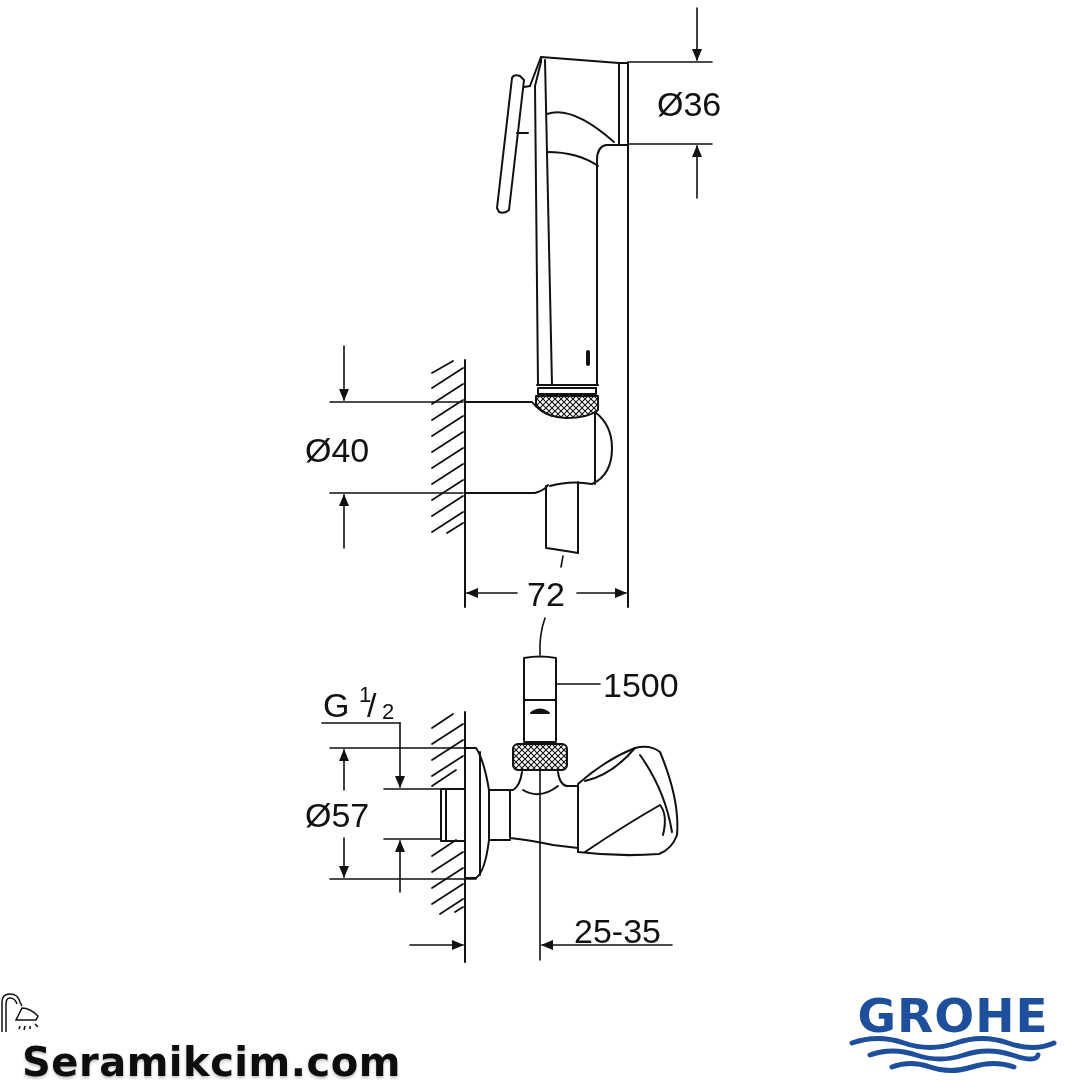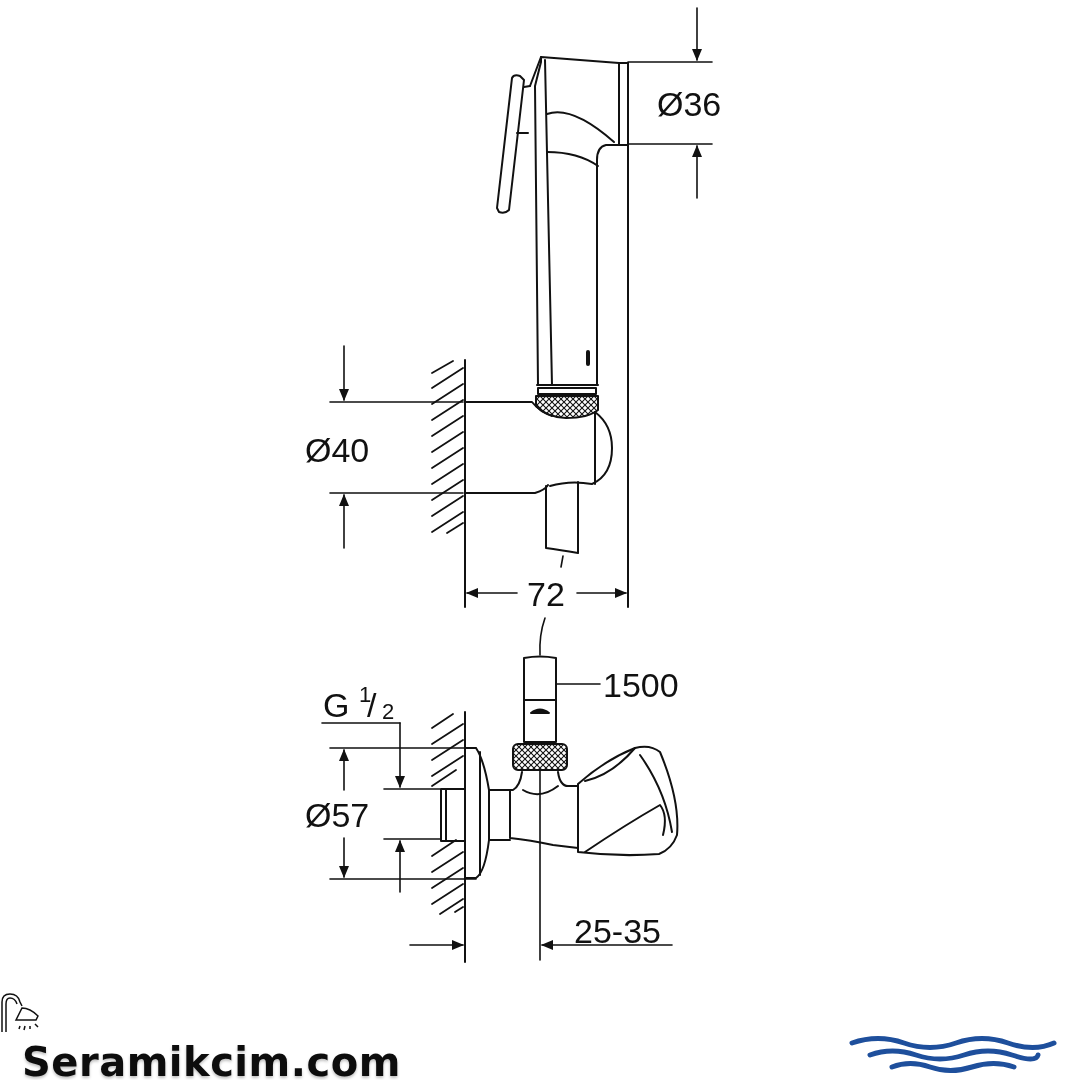--- a/index.html
+++ b/index.html
@@ -186,20 +186,21 @@
   <g fill="none" stroke="#111" stroke-width="1.5">
     <path d="M2,42 L2,12 Q2,4 10,4 Q18,4 20,12 L22,16"></path>
     <path d="M6,42 L6,14 Q6,8 10,8 Q15,8 17,14"></path>
     <path d="M16,30 L22,18 Q30,18 38,26 L36,30 Z"></path>
     <path d="M20,36 L19,39 M25,36 L24,40 M30,36 L30,39 M35,34 L38,37"></path>
   </g>
 </svg>
 <div class="brand">Seramikcim.com</div>
 
 <div class="grohe">
+  <div class="grohe-text">GROHE</div>
   <svg class="grohe-waves" viewBox="0 0 210 40" xmlns="http://www.w3.org/2000/svg">
     <g fill="none" stroke="#1e4f9c" stroke-width="5" stroke-linecap="round">
       <path d="M4,9 Q30,0 56,9 T108,9 T160,9 T206,9"></path>
       <path d="M22,21 Q44,13 68,21 T116,21 T164,21 T190,21"></path>
       <path d="M44,33 Q62,26 82,33 T124,33 T166,33"></path>
     </g>
   </svg>
 </div>
 
 </body></html>

